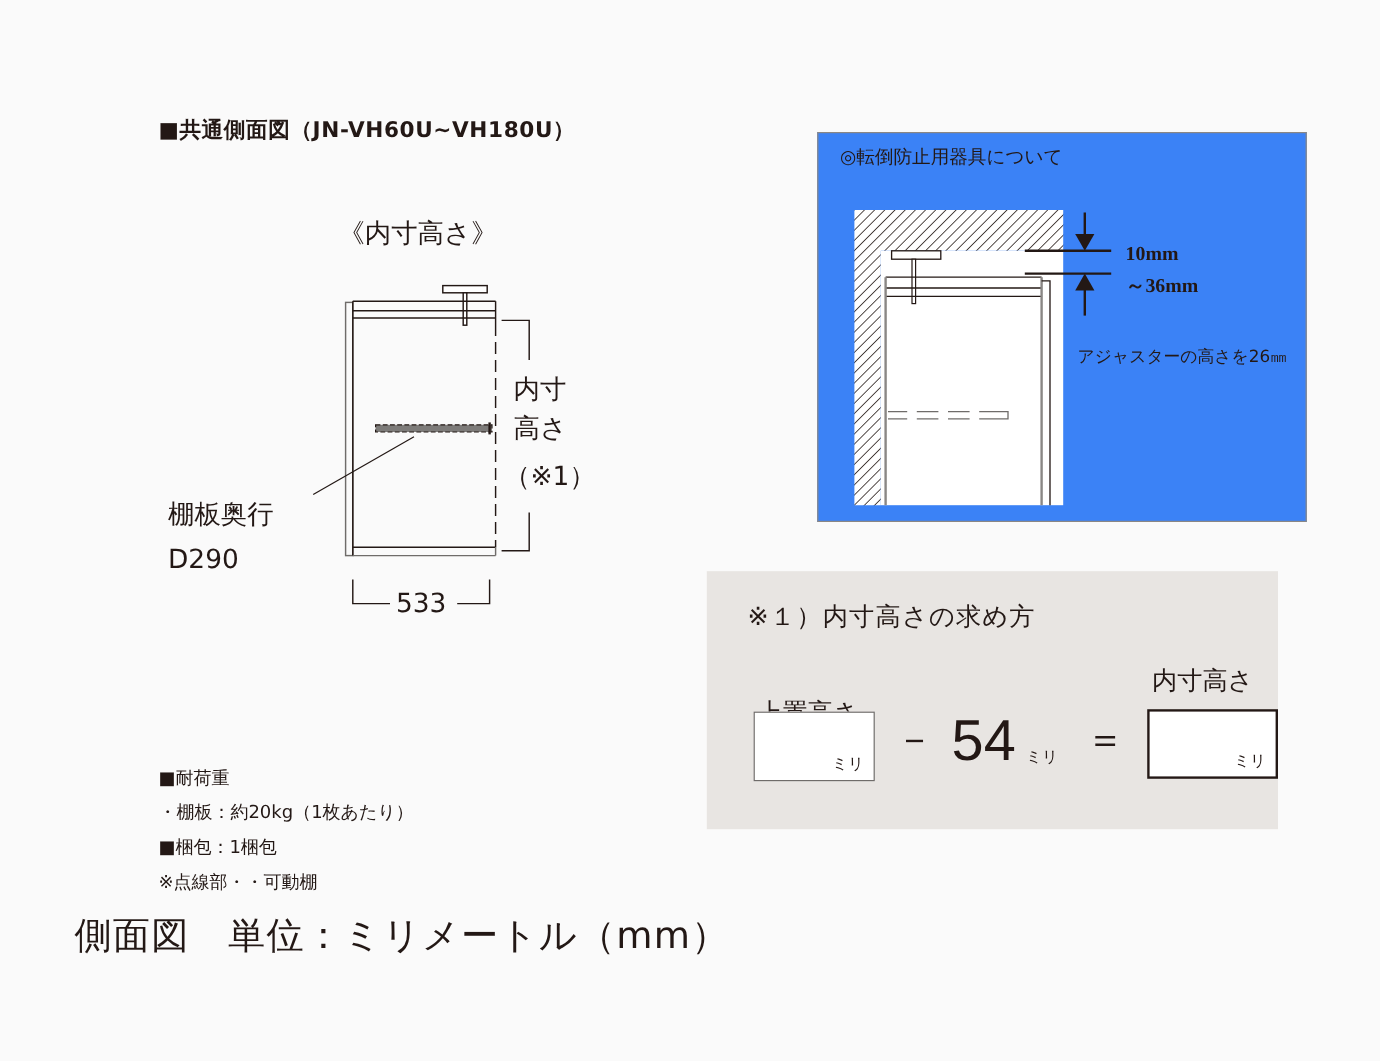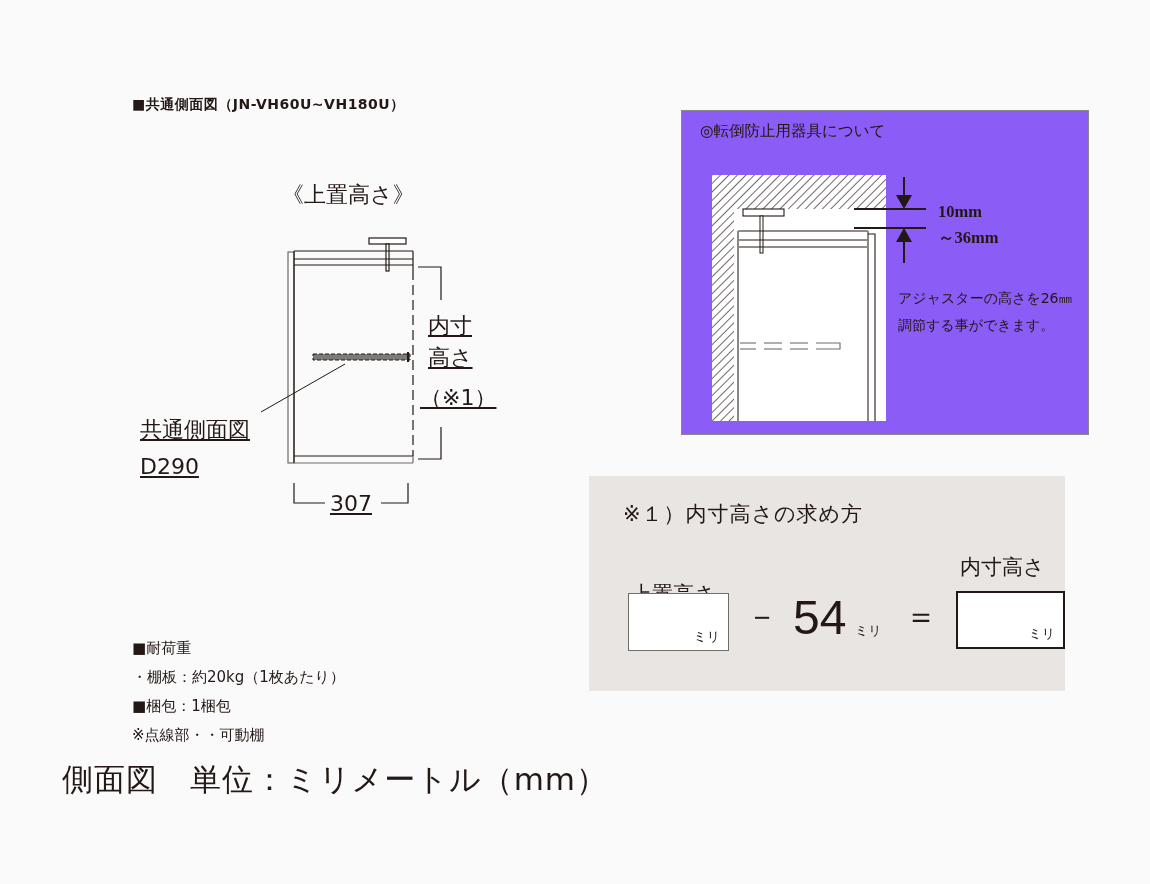--- a/index.html
+++ b/index.html
@@ -2,50 +2,50 @@
 <html><head>
 <meta charset="utf-8">
 <style>
   html, body { margin:0; padding:0; }
   body {
     width:1150px; height:884px; position:relative; overflow:hidden;
     background:#fafafa; color:#231815;
     font-family:"DejaVu Sans", "Liberation Sans", sans-serif;
   }
   .abs { position:absolute; }
-  .title { left:132px; top:96px; font-size:14px; font-weight:bold; letter-spacing:0.5px; white-space:nowrap; }
+  .title { left:132px; top:96px; font-size:18px; font-weight:bold; letter-spacing:0.5px; white-space:nowrap; }
   .subtitle { left:282px; top:180px; font-size:22px; white-space:nowrap; }
-  .label-lg { font-size:22px; line-height:32px; white-space:nowrap;text-decoration:underline; }
+  .label-lg { font-size:22px; line-height:32px; white-space:nowrap; }
   .spec { left:132px; top:600px; font-size:15px; line-height:29px; white-space:nowrap;margin-top:34px; }
   .footer { left:62px; top:759px; font-size:31px; white-space:nowrap; letter-spacing:1px; }
 
   .install-panel {
     left:681px; top:110px; width:408px; height:325px;
-    border:1.5px solid #8a8785; background:#8b5cf6; box-sizing:border-box;
+    border:1.5px solid #8a8785; background:#3b82f6; box-sizing:border-box;
   }
   .install-title { left:18px; top:10px; font-size:15.5px; white-space:nowrap; }
   .install-note { left:198px; top:174px; font-size:14px; line-height:27px; white-space:nowrap;margin-left:18px; }
   .gap-label { left:256px; top:88px; font-family:Liberation Serif, serif; font-weight:bold; font-size:16.5px; line-height:26px; white-space:nowrap; }
 
   .formula-panel {
     left:589px; top:476px; width:476px; height:215px; background:#e8e5e2;
   }
   .formula-title { left:34px; top:24px; font-size:21px; white-space:nowrap; letter-spacing:1px; }
   .box-label { font-size:21px; white-space:nowrap; }
   .value-box { background:#fff; box-sizing:border-box; }
   .value-box .unit { position:absolute; right:8px; bottom:4px; font-size:13px; }
   .op { font-size:32px; line-height:32px; }
   .big-num { font-family:"Liberation Sans", sans-serif; font-size:48px; line-height:48px; }
   .small-unit { font-size:13px; }
 </style>
 </head>
 <body>
 
 <div class="abs title">■共通側面図（JN-VH60U~VH180U）</div>
-<div class="abs subtitle">《上置高さ》</div>
+<div class="abs subtitle">《内寸高さ》</div>
 
 <svg class="abs" style="left:0;top:0" width="600" height="560" viewBox="0 0 600 560">
   <g stroke="#231815" fill="none" stroke-width="1.2">
 
     <rect x="369" y="238" width="37" height="6" fill="#fff"></rect>
     <rect x="386" y="244" width="3" height="27" fill="#fff"></rect>
 
     <rect x="288" y="252" width="6" height="211" stroke="#6f6c6a" fill="#fafafa"></rect>
 
     <line x1="294" y1="251" x2="413" y2="251"></line>
@@ -75,23 +75,23 @@
     <polyline points="294,483 294,503 325,503"></polyline>
     <polyline points="381,503 408,503 408,483"></polyline>
   </g>
 </svg>
 
 <div class="abs label-lg" style="left:428px; top:310px;">
   <div>内寸</div>
   <div>高さ</div>
 </div>
 <div class="abs label-lg" style="left:420px; top:382px;">（※1）</div>
-<div class="abs label-lg" style="left:140px; top:414px;">共通側面図</div>
+<div class="abs label-lg" style="left:140px; top:414px;">棚板奥行</div>
 <div class="abs label-lg" style="left:140px; top:451px;">D290</div>
-<div class="abs label-lg" style="left:330px; top:488px;">307</div>
+<div class="abs label-lg" style="left:330px; top:488px;">533</div>
 
 <div class="abs spec">
   <div>■耐荷重</div>
   <div>・棚板：約20kg（1枚あたり）</div>
   <div>■梱包：1梱包</div>
   <div>※点線部・・可動棚</div>
 </div>
 
 <div class="abs install-panel">
   <div class="abs install-title">◎転倒防止用器具について</div>
@@ -137,21 +137,20 @@
     </g>
     <polygon points="214,84 230,84 222,98" fill="#231815"></polygon>
     <polygon points="214,131 230,131 222,117" fill="#231815"></polygon>
   </svg>
   <div class="abs gap-label">
     <div>10mm</div>
     <div>～36mm</div>
   </div>
   <div class="abs install-note">
     <div>アジャスターの高さを26㎜</div>
-    <div>調節する事ができます。</div>
   </div>
 </div>
 
 <div class="abs formula-panel">
   <div class="abs formula-title">※１）内寸高さの求め方</div>
 
   <div class="abs box-label" style="left:42px; top:80px;margin-top:24px;">上置高さ</div>
   <div class="abs value-box" style="left:39px; top:117px; width:101px; height:58px; border:1.5px solid #6f6c6a;">
     <span class="unit">ミリ</span>
   </div>

